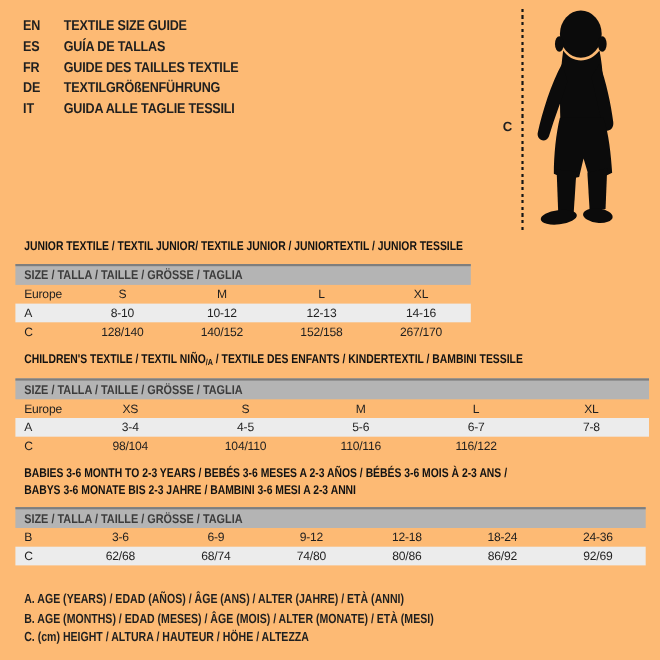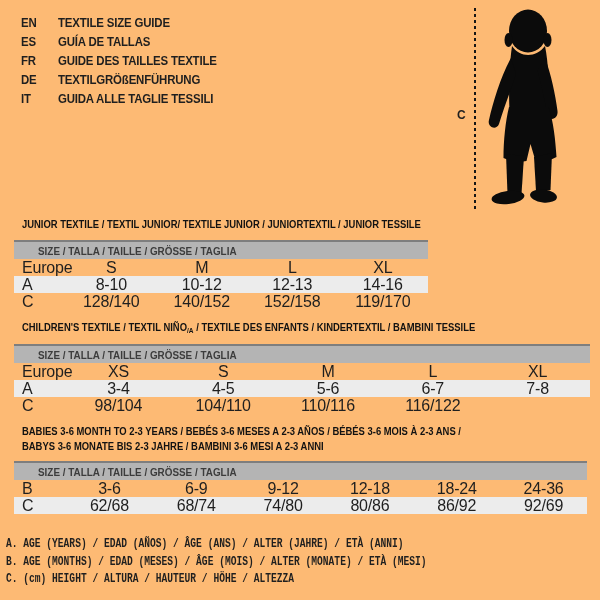--- a/index.html
+++ b/index.html
@@ -29,33 +29,33 @@
   #heading-children{top:320px;}
   #heading-babies{top:424px;}
   .sub{font-size:8px;vertical-align:-2px;font-weight:700;}
 
   
   .stable{position:absolute;left:14px;}
   #table-junior{top:240px;width:414px;}
   #table-children{top:344px;width:576px;}
   #table-babies{top:461px;width:573px;}
   .size-header{height:19px;background:#b4b4b4;border-top:2px solid #7e7e7e;box-sizing:border-box;
-               display:flex;align-items:center;padding-left:24px;}
+               display:flex;align-items:center;padding-left:8px;}
   .size-header span{font-size:11.5px;font-weight:700;color:#3c3c3c;white-space:nowrap;
                     transform:scaleX(0.86);transform-origin:0 50%;}
-  .trow{display:grid;height:17px;align-items:center;font-size:16px;letter-spacing:-0.2px;}
+  .trow{display:grid;height:17px;align-items:center;font-size:11px;letter-spacing:-0.2px;}
   .cols4{grid-template-columns:52px repeat(4,1fr);}
   .cols5{grid-template-columns:52px repeat(5,1fr);}
   .cols6{grid-template-columns:52px repeat(6,1fr);}
   .rlabel{padding-left:8px;text-align:left;}
   .cell{text-align:center;}
   .shaded{background:#ececec;}
 
   
-  .notes{position:absolute;left:6px;top:536px;font-family:Liberation Mono, monospace;}
+  .notes{position:absolute;left:22px;top:536px;}
   .note-line{font-size:12px;font-weight:700;line-height:17.5px;white-space:nowrap;
              transform:scaleX(0.80);transform-origin:0 50%;}
 </style>
 </head>
 <body>
 
 <div class="canvas">
 
   <div class="lang-block">
     <div class="lang-row">
@@ -117,21 +117,21 @@
       <span class="cell">8-10</span>
       <span class="cell">10-12</span>
       <span class="cell">12-13</span>
       <span class="cell">14-16</span>
     </div>
     <div class="trow cols4">
       <span class="rlabel">C</span>
       <span class="cell">128/140</span>
       <span class="cell">140/152</span>
       <span class="cell">152/158</span>
-      <span class="cell">119/170</span>
+      <span class="cell">267/170</span>
     </div>
   </div>
 
   <div class="table-heading" id="heading-children">
     <span>CHILDREN'S TEXTILE / TEXTIL NIÑO</span><span class="sub">/A</span><span> / TEXTILE DES ENFANTS / KINDERTEXTIL / BAMBINI TESSILE</span>
   </div>
   <div class="stable" id="table-children">
     <div class="size-header">
       <span>SIZE / TALLA / TAILLE / GRÖSSE / TAGLIA</span>
     </div>

